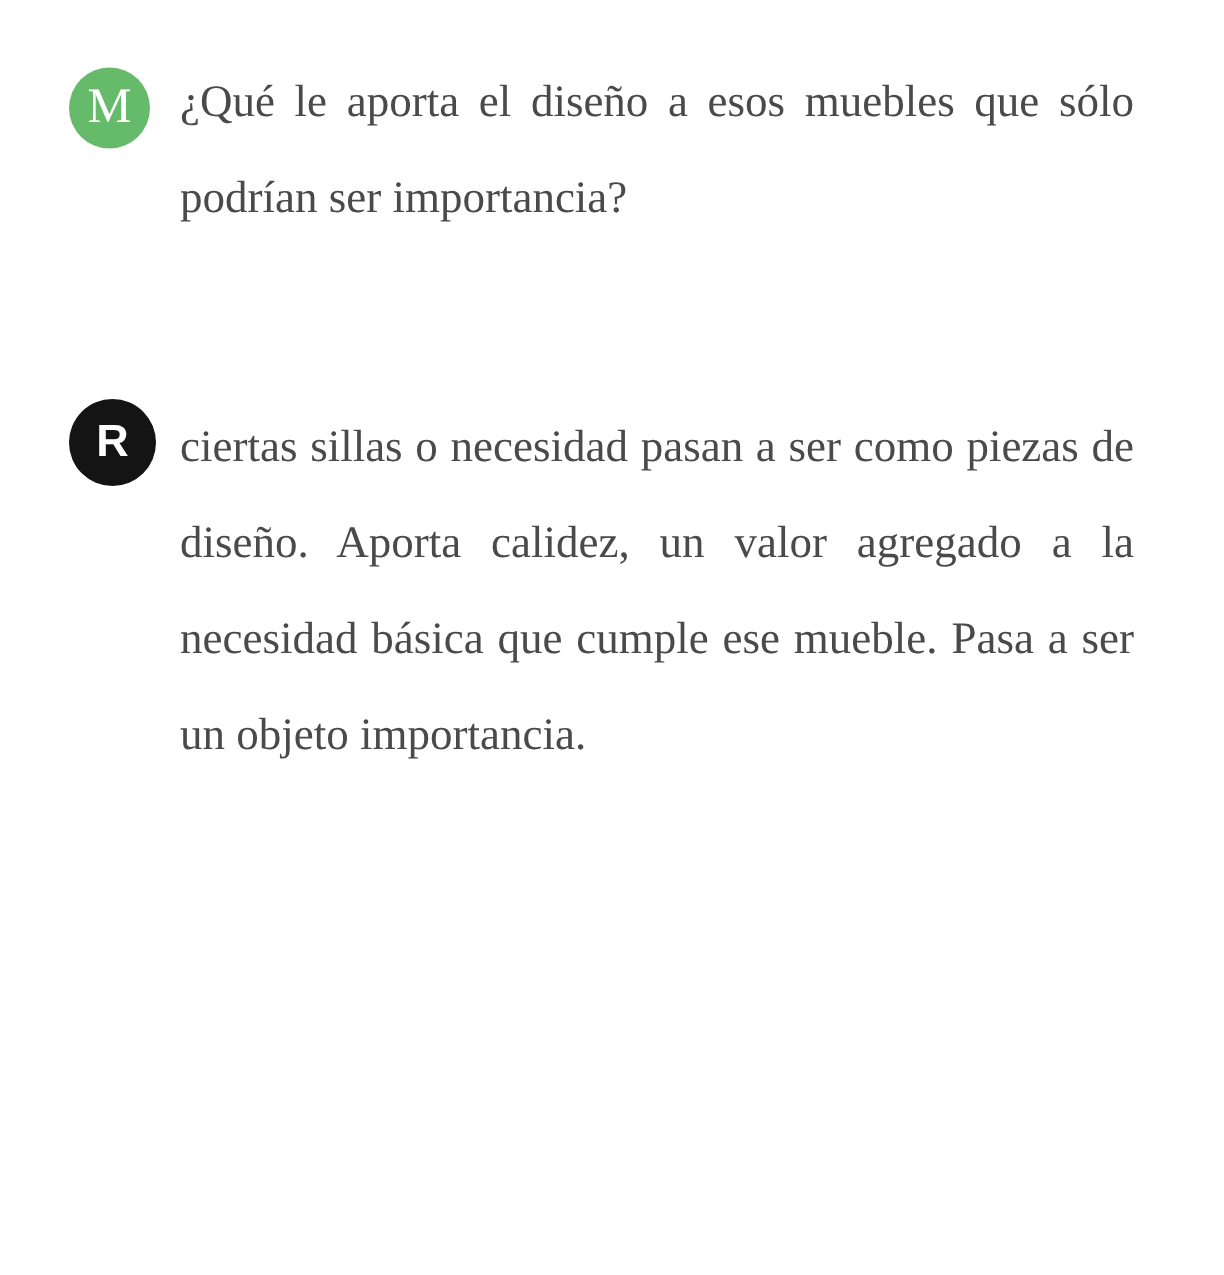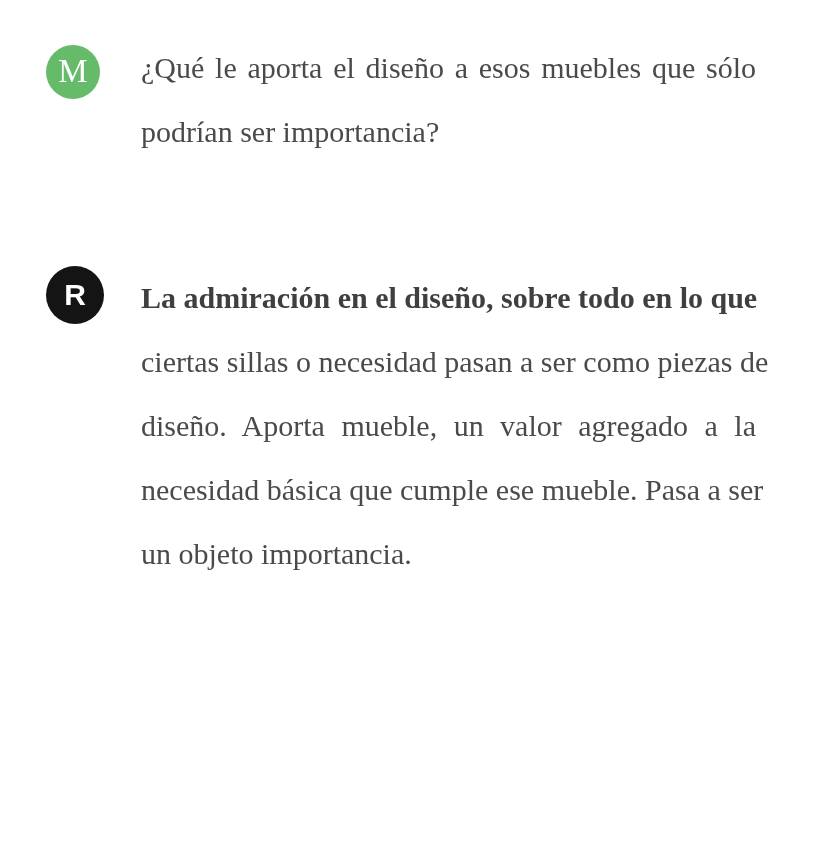--- a/index.html
+++ b/index.html
@@ -52,21 +52,20 @@
     font-size: 30px;
     line-height: 64px;
   }
   .question-block { top: 36px; }
   .answer-block { top: 266px; }
 
   .line {
     text-align: justify;
     text-align-last: justify;
     white-space: nowrap;
-    margin-left: 21px;
   }
   .line.final-line {
     text-align-last: left;
   }
   .seg-bold { font-weight: 700; }
 </style>
 </head>
 <body>
 
 <div class="page" style="background: rgb(255, 255, 255); color: rgb(74, 74, 74);">
@@ -84,27 +83,24 @@
       </div>
     </div>
   </section>
 
   <section>
     <div class="avatar avatar-answer" style="background: rgb(20, 20, 20);">
       <span class="avatar-initial" style="color: rgb(255, 255, 255);">R</span>
     </div>
     <div class="text-block answer-block">
       <div class="line">
-        <span class="seg-bold" style="color: rgb(63, 63, 63);">La admiración en el diseño, sobre todo en lo que</span><span></span>
-      </div>
-      <div class="line">
         <span class="seg-bold" style="color: rgb(63, 63, 63);"></span><span>ciertas sillas o necesidad pasan a ser como piezas de</span>
       </div>
       <div class="line">
-        <span class="seg-bold" style="color: rgb(63, 63, 63);"></span><span>diseño. Aporta mueble, un valor agregado a la</span>
+        <span class="seg-bold" style="color: rgb(63, 63, 63);"></span><span>diseño. Aporta calidez, un valor agregado a la</span>
       </div>
       <div class="line">
         <span class="seg-bold" style="color: rgb(63, 63, 63);"></span><span>necesidad básica que cumple ese mueble. Pasa a ser</span>
       </div>
       <div class="line final-line">
         <span class="seg-bold" style="color: rgb(63, 63, 63);"></span><span>un objeto importancia.</span>
       </div>
     </div>
   </section>
 

